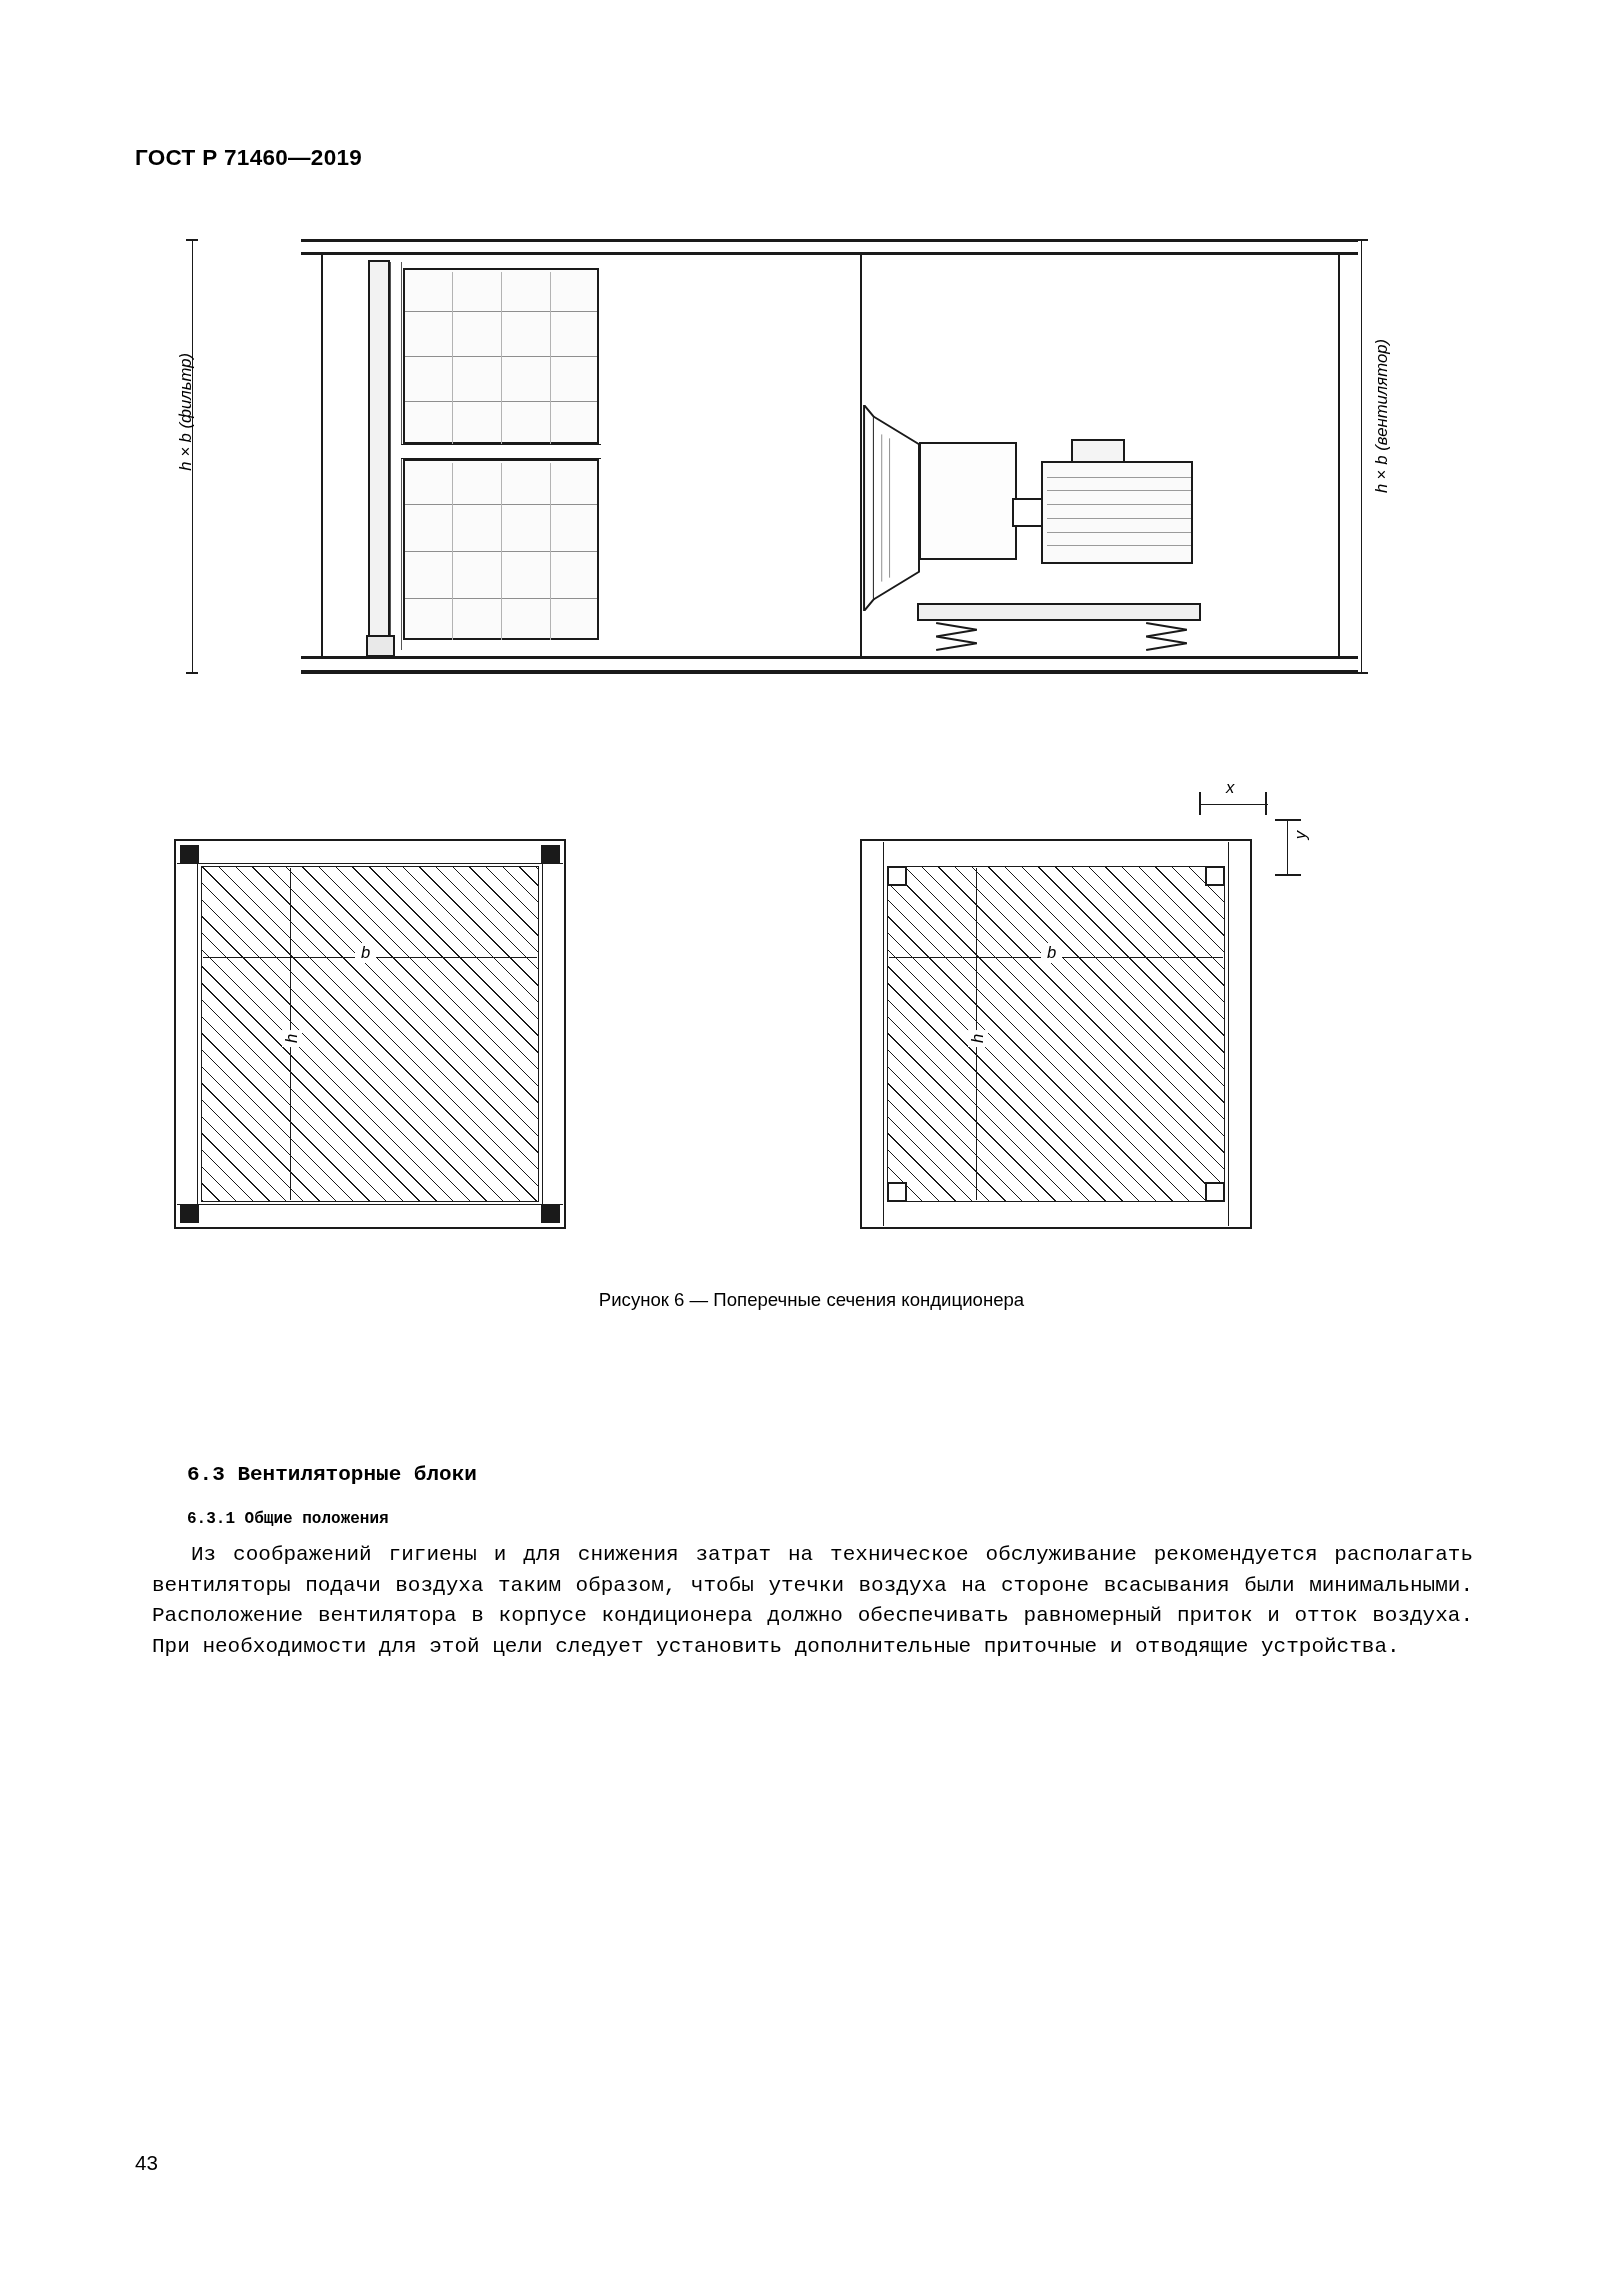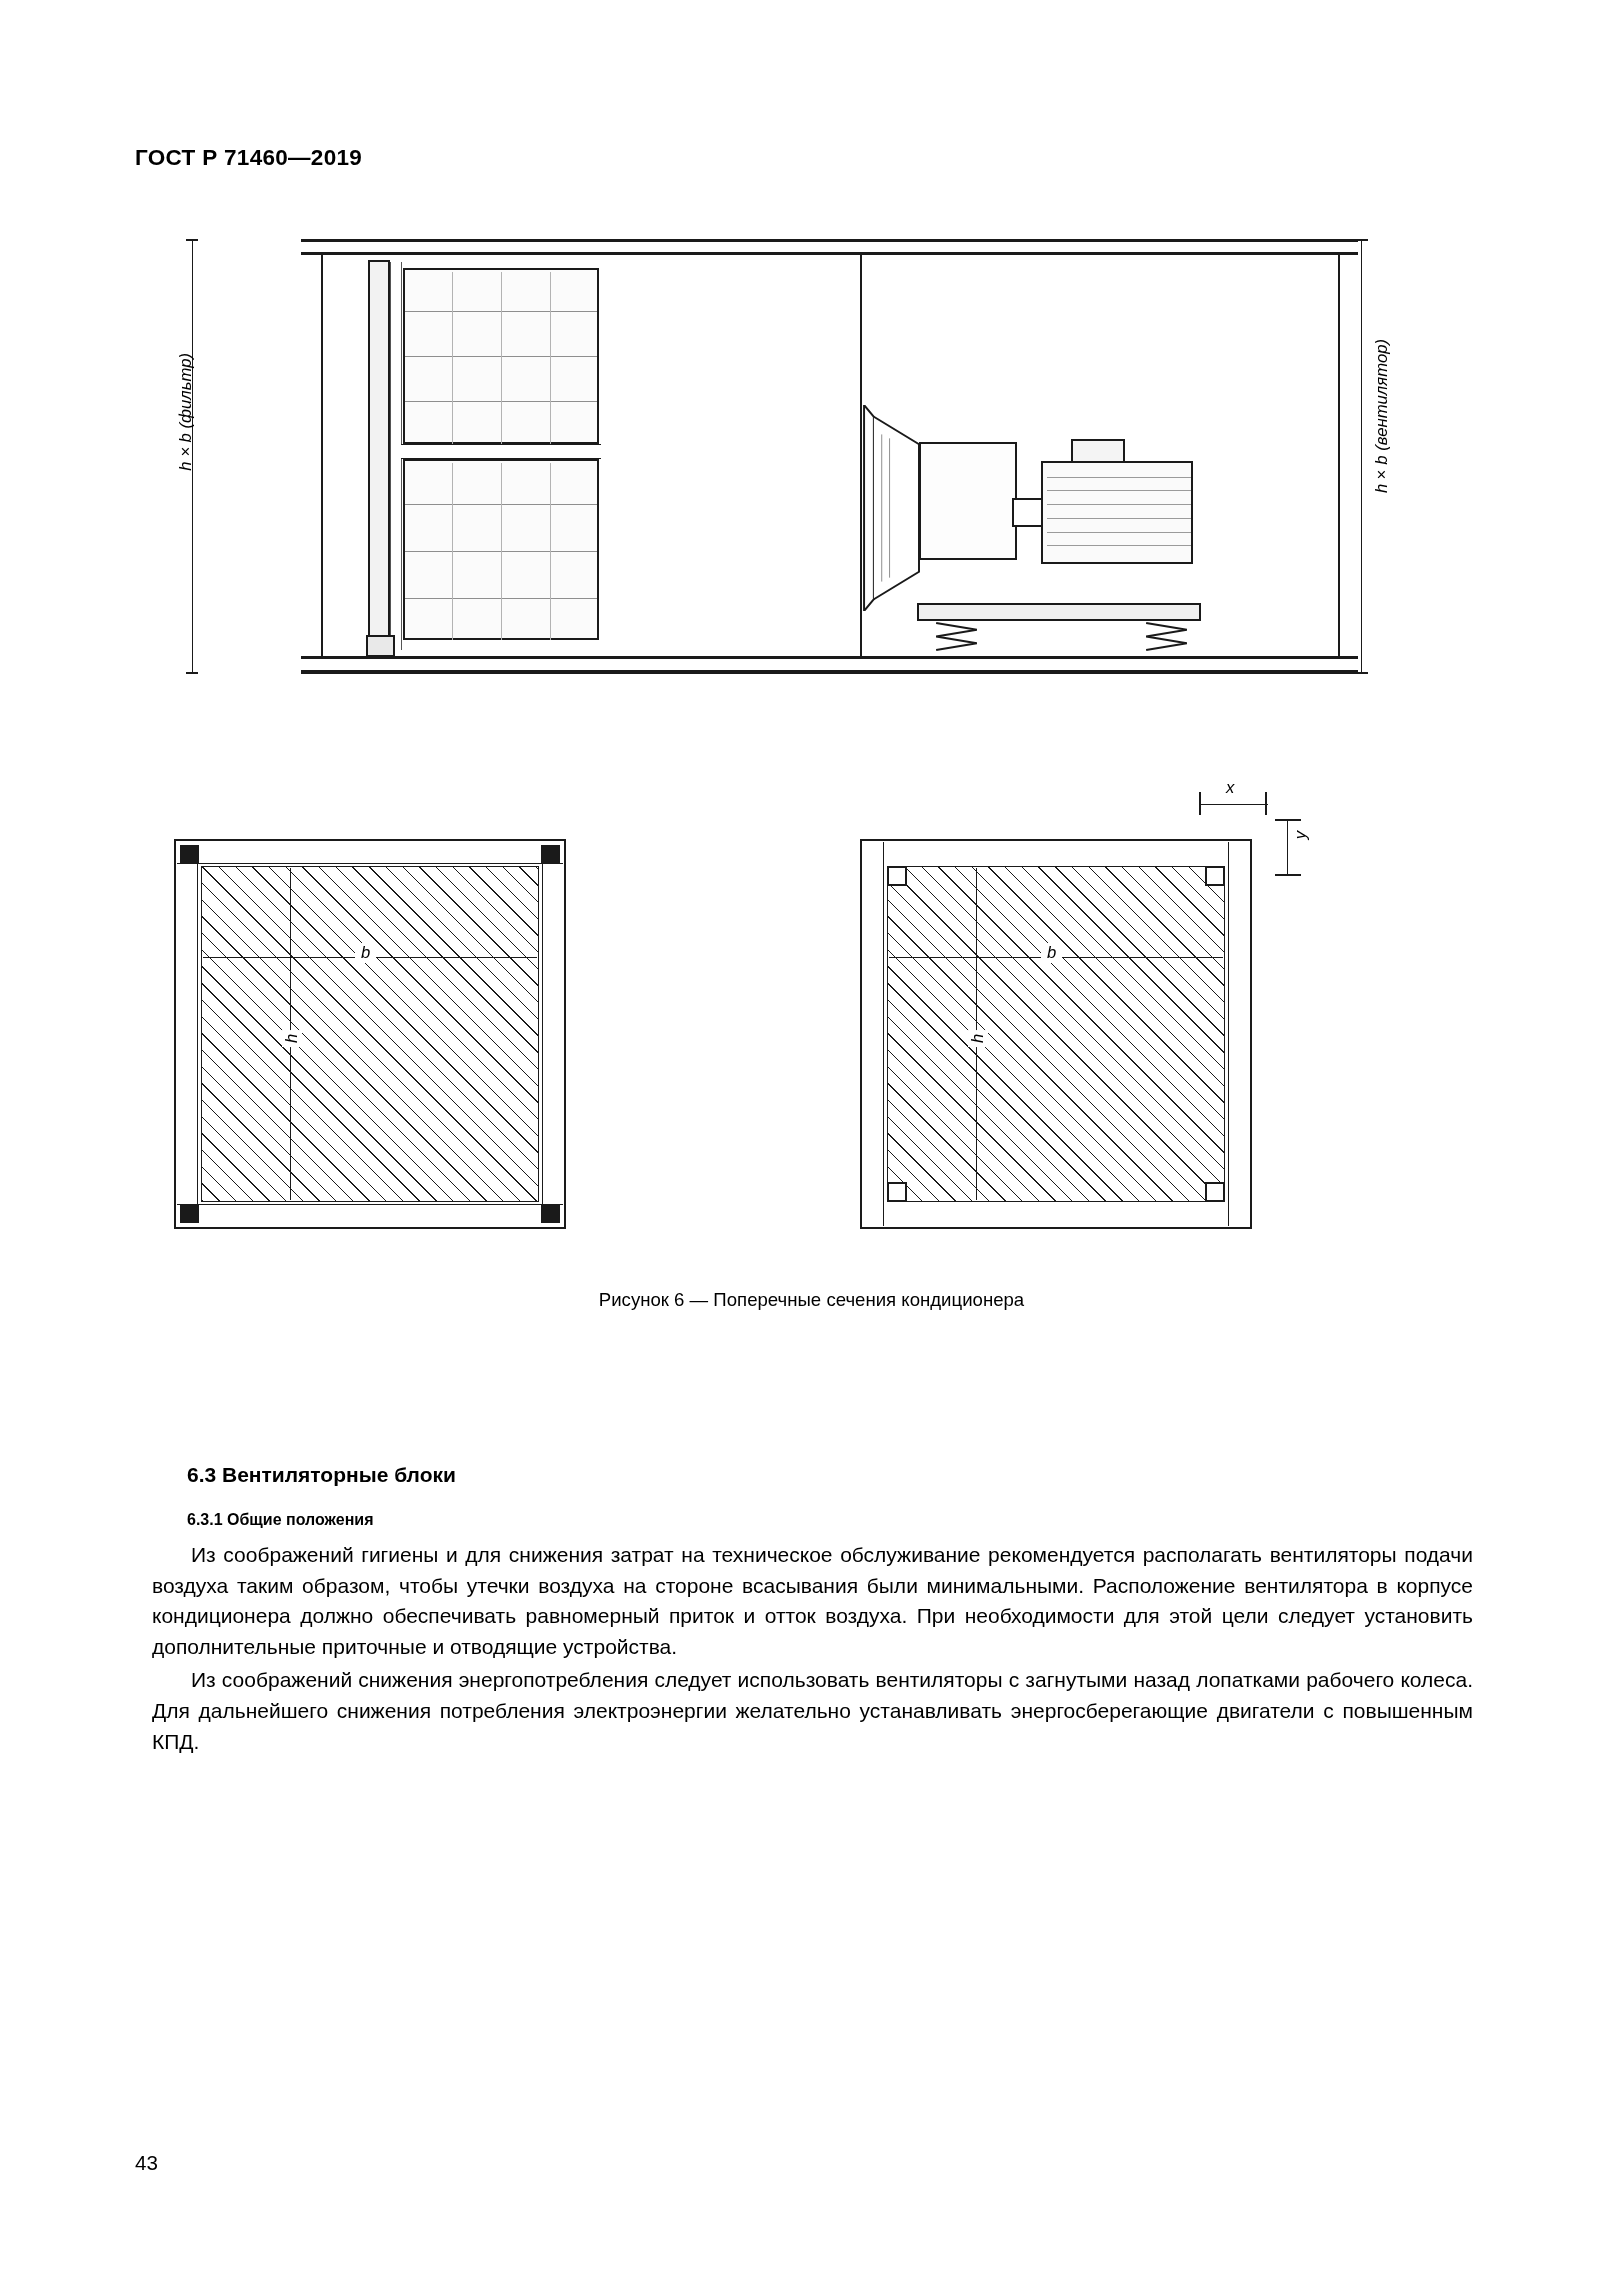--- a/index.html
+++ b/index.html
@@ -301,20 +301,21 @@
     font-size: 18.6px;
   }
   
   .content {
     position: absolute;
     left: 152px;
     top: 1460px;
     width: 1321px;
     font-size: 21px;
     line-height: 1.47;
+    font-family: Liberation Mono, monospace;
   }
   .h3 {
     font-weight: bold;
     margin: 0 0 17.6px 0;
     text-indent: 35px;
     font-size: 21px;
   }
   .h4 {
     font-weight: bold;
     margin: 0 0 7.8px 0;
@@ -457,18 +458,17 @@
       </div>
     </div>
 
     <div class="fig-caption">Рисунок 6 — Поперечные сечения кондиционера</div>
   </div>
 
   <div class="content">
     <div class="h3">6.3 Вентиляторные блоки</div>
     <div class="h4">6.3.1 Общие положения</div>
     <p class="para">Из соображений гигиены и для снижения затрат на техническое обслуживание рекомендуется располагать вентиляторы подачи воздуха таким образом, чтобы утечки воздуха на стороне всасывания были минимальными. Расположение вентилятора в корпусе кондиционера должно обеспечивать равномерный приток и отток воздуха. При необходимости для этой цели следует установить дополнительные приточные и отводящие устройства.</p>
-    <p class="para">Из соображений снижения энергопотребления следует использовать вентиляторы с загнутыми назад лопатками рабочего колеса. Для дальнейшего снижения потребления электроэнергии желательно устанавливать энергосберегающие двигатели с повышенным КПД.</p>
   </div>
 
   <div class="page-number">43</div>
 </div>
 
 
 </body></html>

